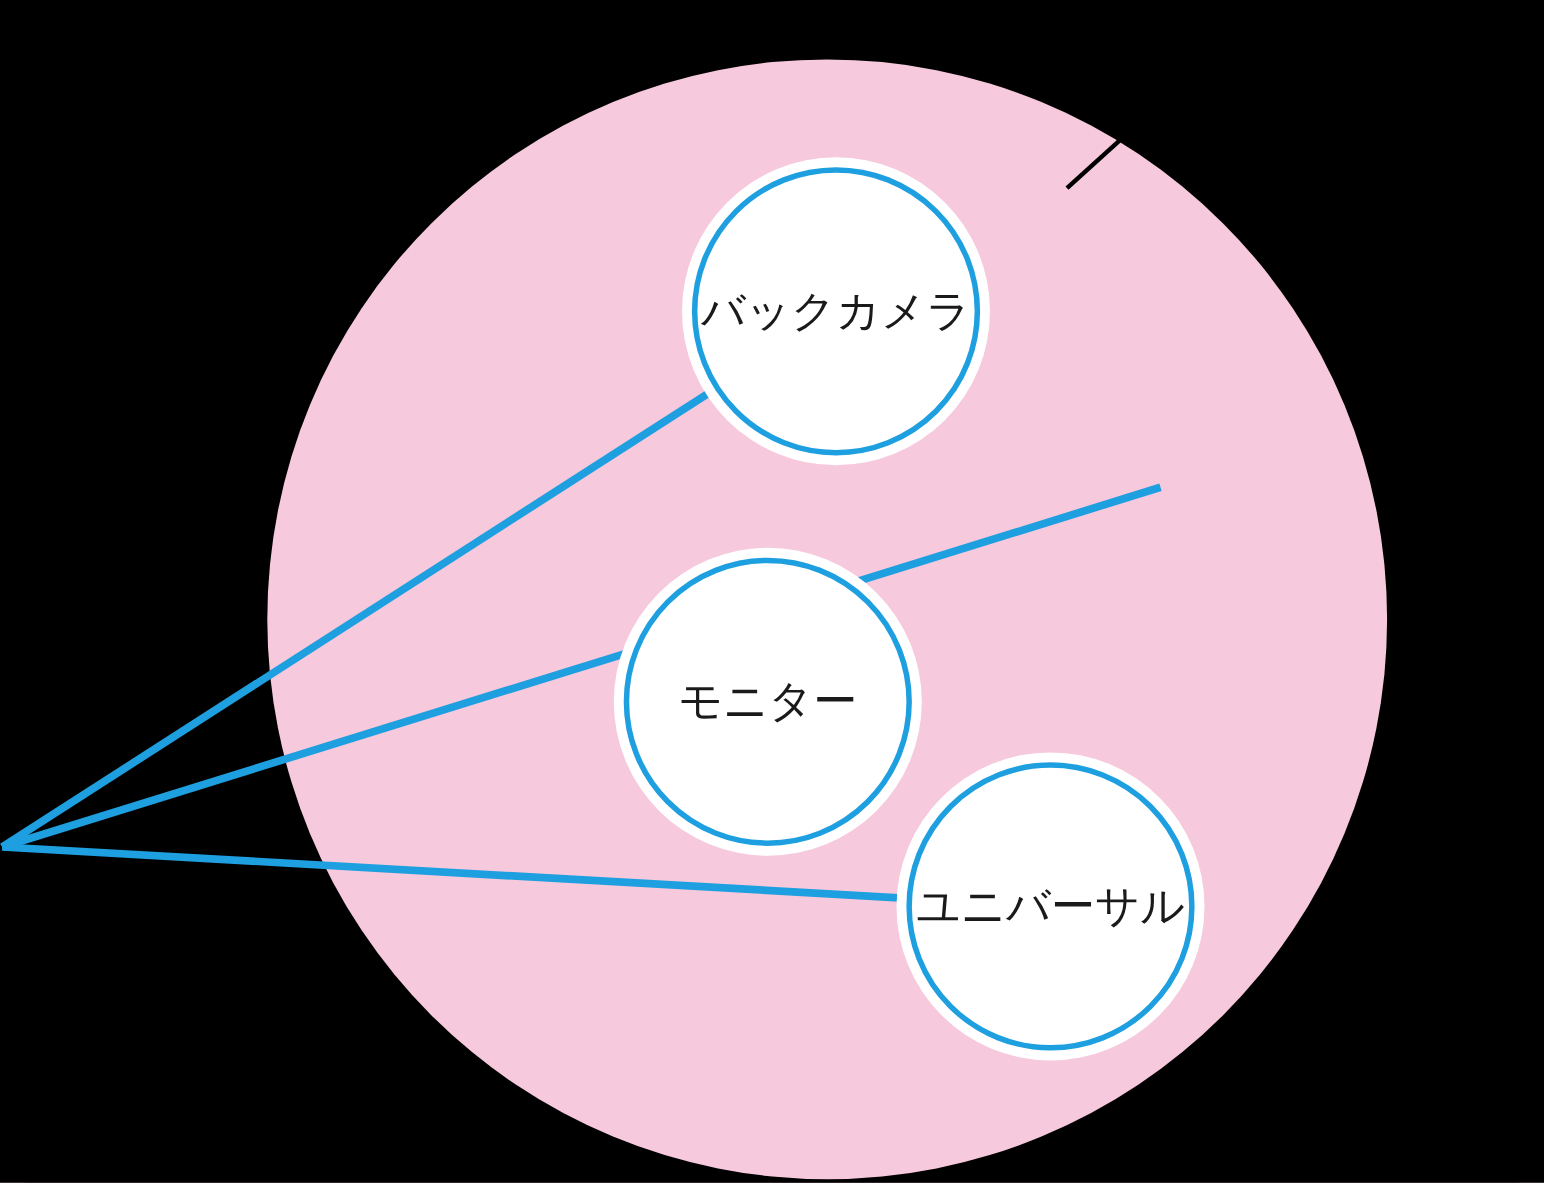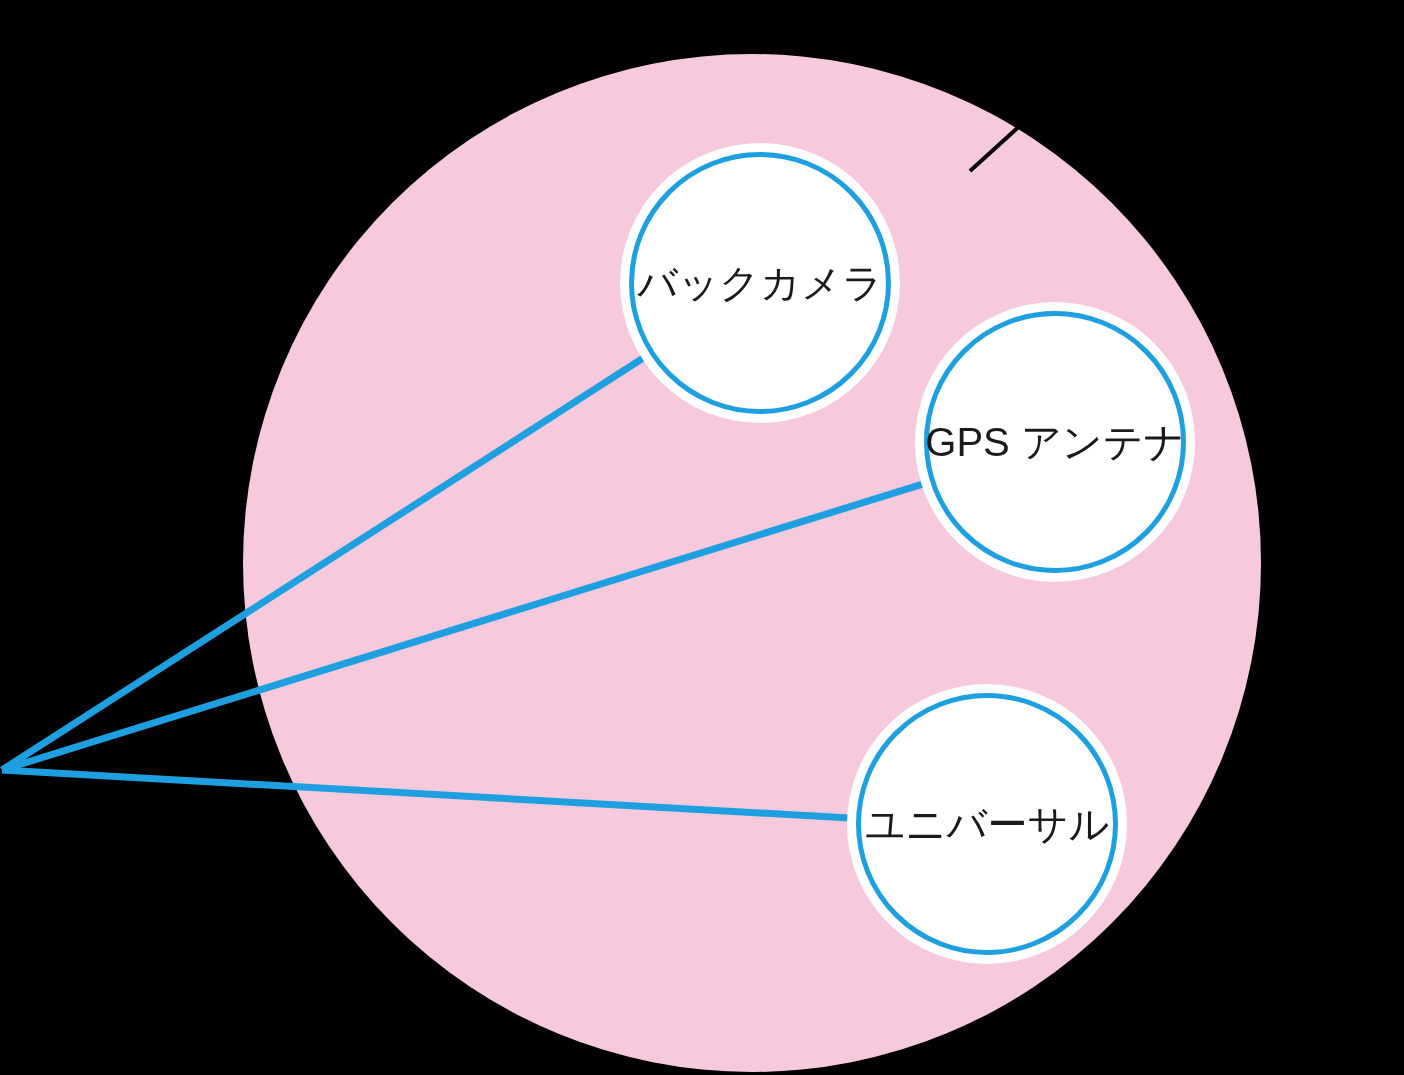--- a/index.html
+++ b/index.html
@@ -64,21 +64,21 @@
   }
   .node .label {
     font-size: 40px;
     line-height: 1.72;
     color: var(--text);
     white-space: nowrap;
   }
   .node-back-camera   { left: 629px; top: 152px; }
   .node-gps-antenna   { left: 924px; top: 311px; }
   .node-monitor       { left: 567px; top: 507px; }
-  .node-universal-joint { left: 856px; top: 693px; }
+  .node-universal-joint { left: 824px; top: 693px; }
   .annotation-label {
     position: absolute;
     left: 1128px;
     top: -16px;
     font-size: 50px;
     color: var(--annotation_text);
     white-space: nowrap;
     z-index: 4;
   }
 </style>
@@ -93,24 +93,24 @@
     <line class="blue-line" x1="2" y1="770" x2="760" y2="283"></line>
     <line class="blue-line" x1="2" y1="770" x2="1055" y2="443"></line>
     <line class="blue-line" x1="2" y1="770" x2="955" y2="824"></line>
     <line class="pointer-line" x1="970" y1="171" x2="1150" y2="8"></line>
   </svg>
 
   <div class="node node-back-camera">
     <span class="label">バックカメラ</span>
   </div>
 
-  <div class="node node-gps-antenna">
-    <span class="label">GPS アンテナ</span>
+
+  <div class="node node-monitor">
+    <span class="label">モニター</span>
   </div>
-
 
   <div class="node node-universal-joint">
     <span class="label">ユニバーサル</span>
   </div>
 
   <div class="annotation-label">装着イメージ</div>
 
 </div>
 
 </body></html>

